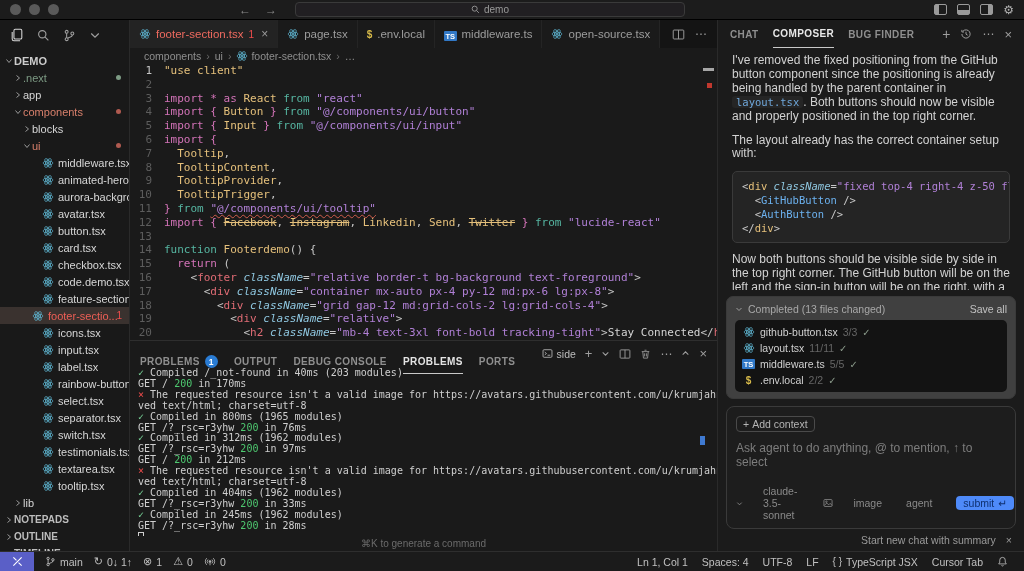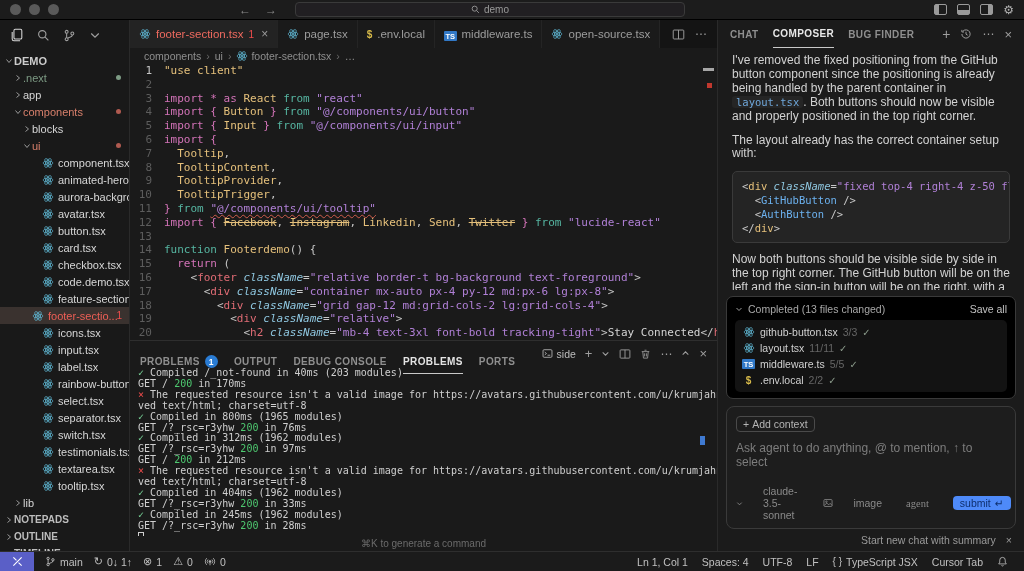--- a/index.html
+++ b/index.html
@@ -78,21 +78,21 @@
   .ctab{font-size:10px;font-weight:bold;letter-spacing:.4px;color:#8f8f8f;margin-right:14px;cursor:pointer;height:100%;display:flex;align-items:center;}
   .ctab.active{color:#e8e8e8;border-bottom:1px solid #c9c9c9;}
   .chat-actions{margin-left:auto;display:flex;gap:10px;color:#9f9f9f;align-items:center;font-size:12px;}
   .chat-body{flex:1;overflow:hidden;padding:6px 14px 0 14px;font-size:12px;line-height:13.9px;color:#d2d2d2;}
   .chat-body p{margin:0 0 10px 0;}
   .inline-code{font-family:"DejaVu Sans Mono",monospace;font-size:10.5px;color:#6fa8dc;background:#252525;border-radius:3px;padding:0 4px;}
   .chat-code{background:#242424;border:1px solid #3a3a3a;border-radius:5px;padding:7px 9px;margin:2px 0 10px 0;
              font-family:"DejaVu Sans Mono",monospace;font-size:10.5px;line-height:14px;white-space:pre;overflow:hidden;}
   .ctk-comp{color:#6cb2f0;}
   
-  .completed{margin:6px 8px 0 8px;background:#000000;border:1px solid #3a3a3a;border-radius:7px;padding:6px 8px;flex:0 0 auto;}
+  .completed{margin:6px 8px 0 8px;background:#404040;border:1px solid #3a3a3a;border-radius:7px;padding:6px 8px;flex:0 0 auto;}
   .comp-head{display:flex;align-items:center;font-size:10.5px;color:#a8a8a8;margin-bottom:5px;gap:5px;}
   .comp-save{margin-left:auto;color:#c2c2c2;cursor:pointer;}
   .comp-list{background:#131313;border-radius:5px;padding:4px 7px;}
   .comp-row{height:16px;display:flex;align-items:center;gap:5px;font-size:10.5px;color:#d0d0d0;white-space:nowrap;}
   .comp-frac{color:#666;} .comp-check{color:#8a9a8a;font-size:10px;}
   
   .input-card{margin:7px 8px 0 8px;background:#1d1d1d;border:1px solid #3a3a3a;border-radius:8px;padding:7px 9px;flex:0 0 auto;}
   .addctx{display:inline-flex;align-items:center;gap:3px;border:1px solid #4a4a4a;border-radius:4px;color:#b5b5b5;font-size:10.5px;padding:1px 6px;cursor:pointer;}
   .ph{color:#7d7d7d;font-size:12px;margin:9px 0 16px 0;}
   .input-foot{display:flex;align-items:center;font-size:10.5px;color:#8a8a8a;gap:24px;}
@@ -228,21 +228,21 @@
             <span class="ficon">
               <svg width="12" height="12" viewBox="0 0 24 24">
                 <g fill="none" stroke="#5fb8d4" stroke-width="1.4">
                   <ellipse cx="12" cy="12" rx="10" ry="4"></ellipse>
                   <ellipse cx="12" cy="12" rx="10" ry="4" transform="rotate(60 12 12)"></ellipse>
                   <ellipse cx="12" cy="12" rx="10" ry="4" transform="rotate(120 12 12)"></ellipse>
                 </g>
                 <circle cx="12" cy="12" r="2" fill="#5fb8d4"></circle>
               </svg>
             </span>
-            <span>component.tsx</span>
+            <span>middleware.tsx</span>
           </div>
           <div class="trow    " style="padding-left:31px">
             <span class="chev"></span>
             <span class="ficon">
               <svg width="12" height="12" viewBox="0 0 24 24">
                 <g fill="none" stroke="#5fb8d4" stroke-width="1.4">
                   <ellipse cx="12" cy="12" rx="10" ry="4"></ellipse>
                   <ellipse cx="12" cy="12" rx="10" ry="4" transform="rotate(60 12 12)"></ellipse>
                   <ellipse cx="12" cy="12" rx="10" ry="4" transform="rotate(120 12 12)"></ellipse>
                 </g>
@@ -817,21 +817,21 @@
             </span>
           <span style="margin-left:-4px;">claude-3.5-sonnet</span>
           <span class="ic" style="margin-left:2px;">
               <svg width="10" height="10" viewBox="0 0 16 16" fill="none" stroke="#8a8a8a" stroke-width="1.3">
                 <rect x="1.5" y="2.5" width="13" height="11" rx="1.5"></rect>
                 <circle cx="5.5" cy="6" r="1.2"></circle>
                 <path d="M2 12 l4-4 3 3 2.5-2.5 3 3.5"></path>
               </svg>
             </span>
           <span style="margin-left:-4px;">image</span>
-          <span style="margin-left:auto;font-family:Liberation Serif, serif;">agent</span>
+          <span style="margin-left:auto;">agent</span>
           <span class="submit-pill">
               <span>submit</span>
               <span>↵</span>
             </span>
         </div>
       </div>
 
       <div class="chat-foot">
         <span>Start new chat with summary</span>
         <span>×</span>

